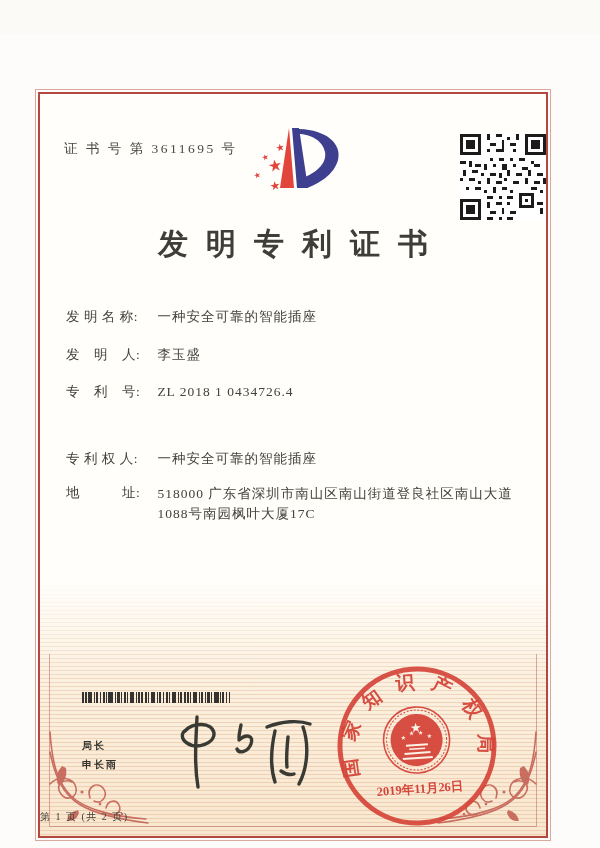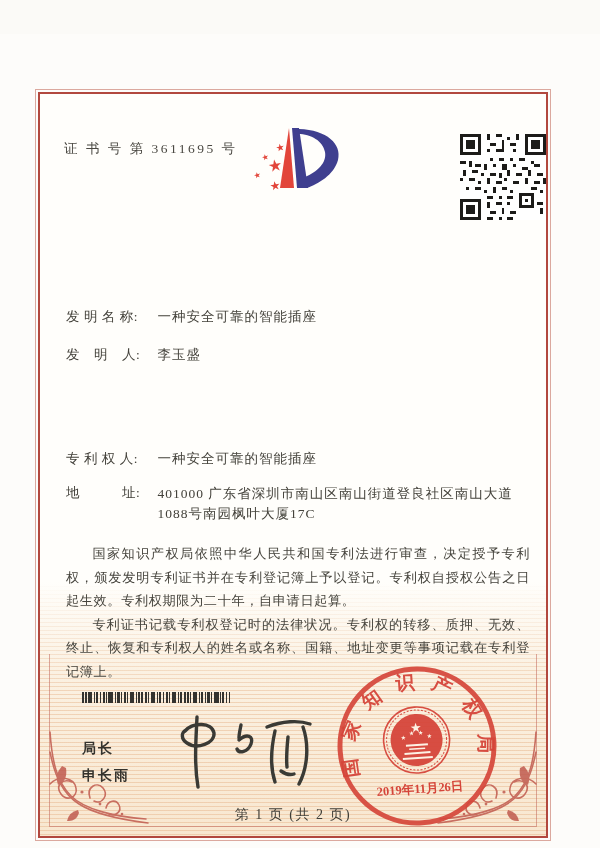--- a/index.html
+++ b/index.html
@@ -65,27 +65,27 @@
   }
   .paras p{margin:0;text-indent:2em;letter-spacing:.6px;}
   .barcode{
     position:absolute;left:42px;top:598px;width:148px;height:11px;z-index:2;
     background:
       repeating-linear-gradient(90deg,#34332f 0 1px,transparent 1px 3px),
       repeating-linear-gradient(90deg,#34332f 0 2px,transparent 2px 7px),
       repeating-linear-gradient(90deg,transparent 0 4px,#34332f 4px 5px,transparent 5px 11px);
   }
   .signer{position:absolute;left:42px;top:642px;z-index:2;color:#35332d;
-    font-size:14px;font-weight:700;letter-spacing:2px;line-height:1.9;}
+    font-size:10px;font-weight:700;letter-spacing:2px;line-height:1.9;}
   .signer div{margin:0;}
   .autograph{position:absolute;left:127px;top:615px;width:158px;height:88px;z-index:2;}
   .seal{position:absolute;left:291px;top:566px;width:172px;height:172px;z-index:3;transform:rotate(-4deg);}
   .page-footer{
-    position:absolute;left:0;right:0;bottom:12px;z-index:2;text-align:center;
-    font-size:14px;color:#3f3d36;letter-spacing:1.5px;
+    position:absolute;left:0;right:0;bottom:12px;z-index:2;text-align:left;
+    font-size:10px;color:#3f3d36;letter-spacing:1.5px;
   }
   .back-note{
     position:absolute;left:0;right:0;top:820px;text-align:right;
     font-size:11.5px;color:#4a473f;letter-spacing:3px;
   }
 </style>
 </head>
 <body>
 
 <div class="page">
@@ -160,42 +160,43 @@
         <rect x="2" y="2" width="3" height="3"></rect>
           <rect x="24" y="2" width="3" height="3"></rect>
           <rect x="2" y="24" width="3" height="3"></rect>
         <rect x="20" y="20" width="5" height="5"></rect>
       </g>
       <rect x="21" y="21" width="3" height="3" fill="#fff"></rect>
       <rect x="22" y="22" width="1" height="1" fill="#1c1b19"></rect>
       <path fill="#1c1b19" d="M9,0h1v2h-1z M12,0h2v1h-2z M16,1h1v1h-1z M19,0h1v2h-1z M10,3h2v1h-2z M14,2h1v3h-1z M17,3h2v1h-2z M9,5h1v1h-1z M12,5h3v1h-3z M18,5h1v1h-1z M10,8h1v1h-1z M13,8h2v1h-2z M17,8h1v1h-1z M20,8h2v1h-2z M24,9h1v1h-1z M0,9h2v1h-2z M3,9h1v2h-1z M5,10h2v1h-2z M8,10h1v2h-1z M11,10h1v1h-1z M14,10h2v2h-2z M18,10h1v1h-1z M21,11h2v1h-2z M25,10h2v1h-2z M1,12h1v2h-1z M4,12h2v1h-2z M7,13h1v1h-1z M10,13h2v1h-2z M13,13h1v2h-1z M16,12h1v2h-1z M19,13h2v1h-2z M23,12h1v2h-1z M26,13h2v1h-2z M0,15h1v1h-1z M3,15h2v1h-2z M6,16h1v1h-1z M9,15h1v2h-1z M12,16h2v1h-2z M15,15h1v1h-1z M18,16h2v1h-2z M22,15h1v2h-1z M25,16h2v1h-2z M28,15h1v2h-1z M2,18h1v1h-1z M5,18h2v1h-2z M8,19h1v1h-1z M11,18h1v2h-1z M14,18h2v1h-2z M17,19h1v1h-1z M24,18h2v1h-2z M27,19h1v1h-1z M9,21h2v1h-2z M13,21h1v1h-1z M16,21h2v1h-2z M9,23h1v2h-1z M12,23h2v1h-2z M16,23h1v1h-1z M26,23h2v1h-2z M10,26h2v1h-2z M14,25h1v2h-1z M17,26h2v1h-2z M27,25h1v2h-1z M9,28h2v1h-2z M13,28h1v1h-1z M16,28h2v1h-2z"></path>
     </svg>
 
+    <h1 class="title">发明专利证书</h1>
 
     <div class="frow" style="top:214px">
       <span class="flabel">发 明 名 称:</span>
       <span class="fvalue">一种安全可靠的智能插座</span>
     </div>
     <div class="frow" style="top:252px">
       <span class="flabel">发　明　人:</span>
       <span class="fvalue">李玉盛</span>
     </div>
+    <div class="frow" style="top:289px">
+      <span class="flabel">专　利　号:</span>
+      <span class="fvalue">ZL 2018 1 0434726.4</span>
+    </div>
     <div class="frow" style="top:356px">
       <span class="flabel">专 利 权 人:</span>
       <span class="fvalue">一种安全可靠的智能插座</span>
     </div>
     <div class="frow addr" style="top:390px">
       <span class="flabel">地　　　址:</span>
-      <span class="fvalue">401000 广东省深圳市南山区南山街道登良社区南山大道1088号南园枫叶大厦17C</span>
-    </div>
-
-    <div class="paras">
-      <p>国家知识产权局依照中华人民共和国专利法进行审查，决定授予专利权，颁发发明专利证书并在专利登记簿上予以登记。专利权自授权公告之日起生效。专利权期限为二十年，自申请日起算。</p>
-      <p>专利证书记载专利权登记时的法律状况。专利权的转移、质押、无效、终止、恢复和专利权人的姓名或名称、国籍、地址变更等事项记载在专利登记簿上。</p>
-    </div>
+      <span class="fvalue">518000 广东省深圳市南山区南山街道登良社区南山大道1088号南园枫叶大厦17C</span>
+    </div>
+
 
     <div class="barcode"></div>
 
     <div class="signer">
       <div>局长</div>
       <div>申长雨</div>
     </div>
 
     <svg class="autograph" viewBox="0 0 158 88">
       <g stroke="#3a3a35" stroke-width="3.4" fill="none" stroke-linecap="round" stroke-linejoin="round">

